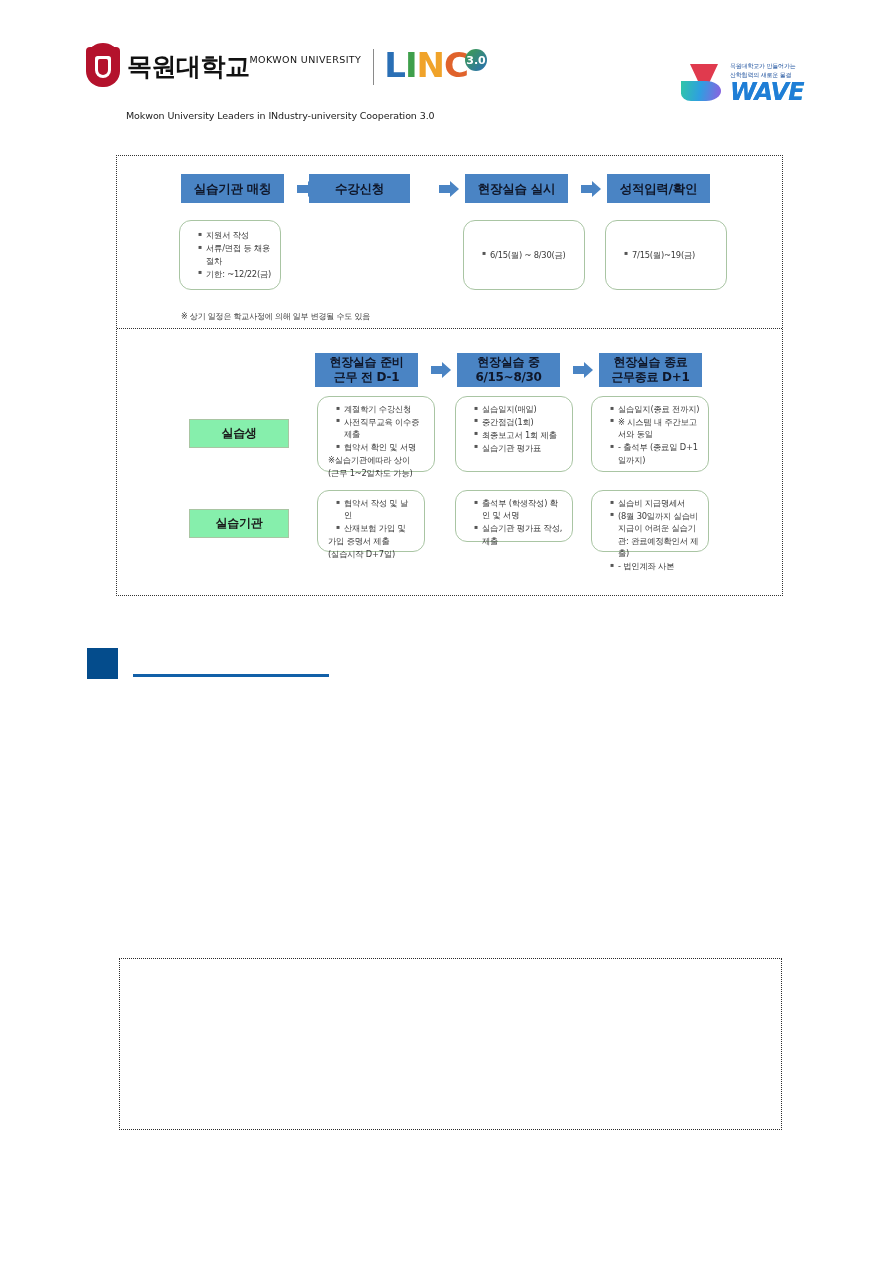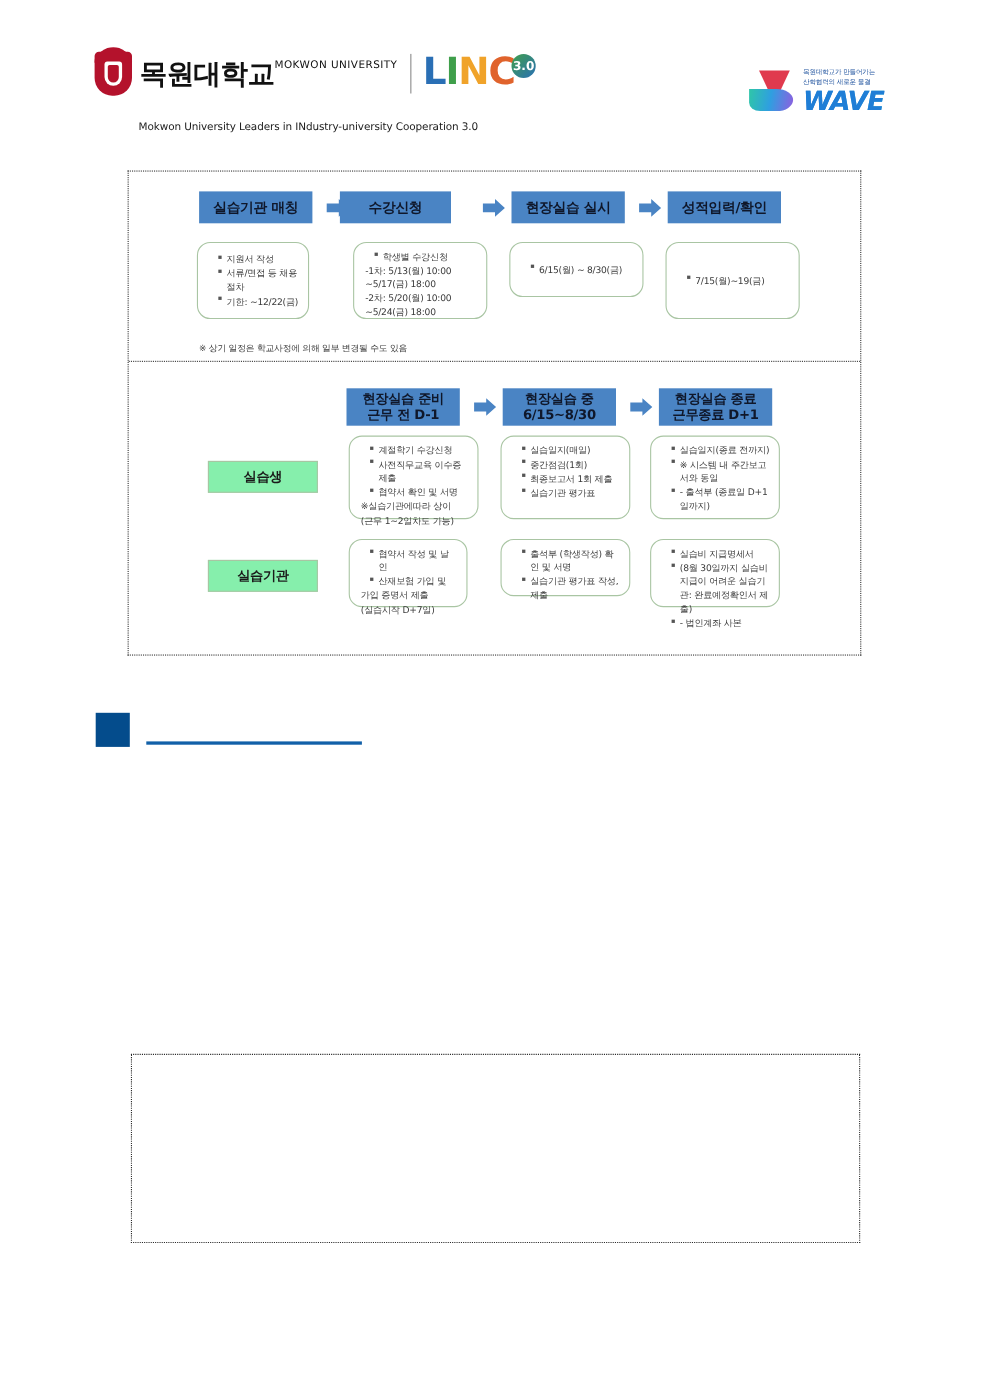--- a/index.html
+++ b/index.html
@@ -393,31 +393,22 @@
   <div class="pill" style="left:490px; top:18px; width:103px;">성적입력/확인</div>
 
   <div class="card center-mid" style="left:62px; top:64px; width:102px; height:70px;">
     <ul>
       <li>지원서 작성</li>
       <li>서류/면접 등 채용절차</li>
       <li>기한: ~12/22(금)</li>
     </ul>
   </div>
 
-  <div class="card" style="left:204px; top:64px; width:122px; height:70px;">
-    <ul>
-      <li>학생별 수강신청</li>
-    </ul>
-    <div class="plain">-1차: 5/13(월) 10:00</div>
-    <div class="plain">~5/17(금) 18:00</div>
-    <div class="plain">-2차: 5/20(월) 10:00</div>
-    <div class="plain">~5/24(금) 18:00</div>
-  </div>
-
-  <div class="card center-mid" style="left:346px; top:64px; width:122px; height:50px;">
+
+  <div class="card center-mid" style="left:346px; top:64px; width:122px; height:70px;">
     <ul>
       <li>6/15(월) ~ 8/30(금)</li>
     </ul>
   </div>
 
   <div class="card center-mid" style="left:488px; top:64px; width:122px; height:70px;">
     <ul>
       <li>7/15(월)~19(금)</li>
     </ul>
   </div>

